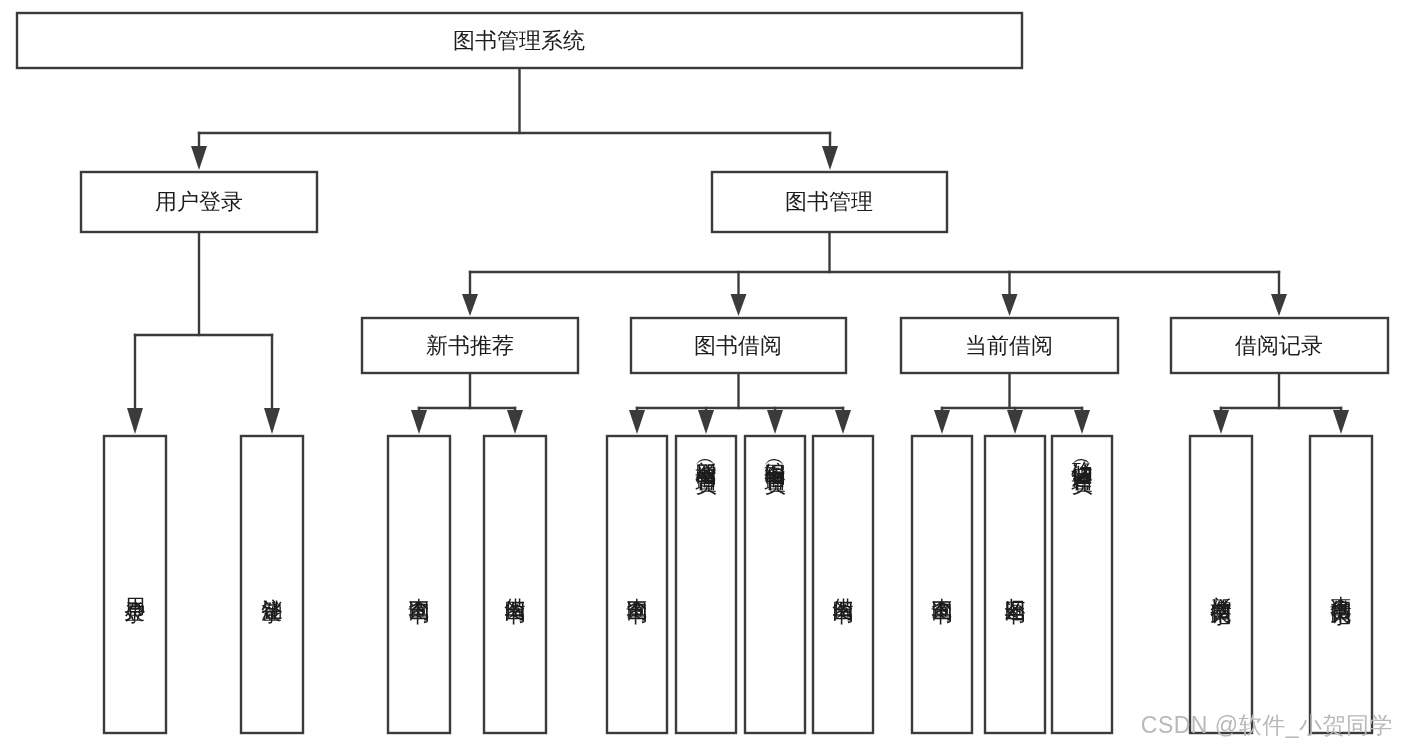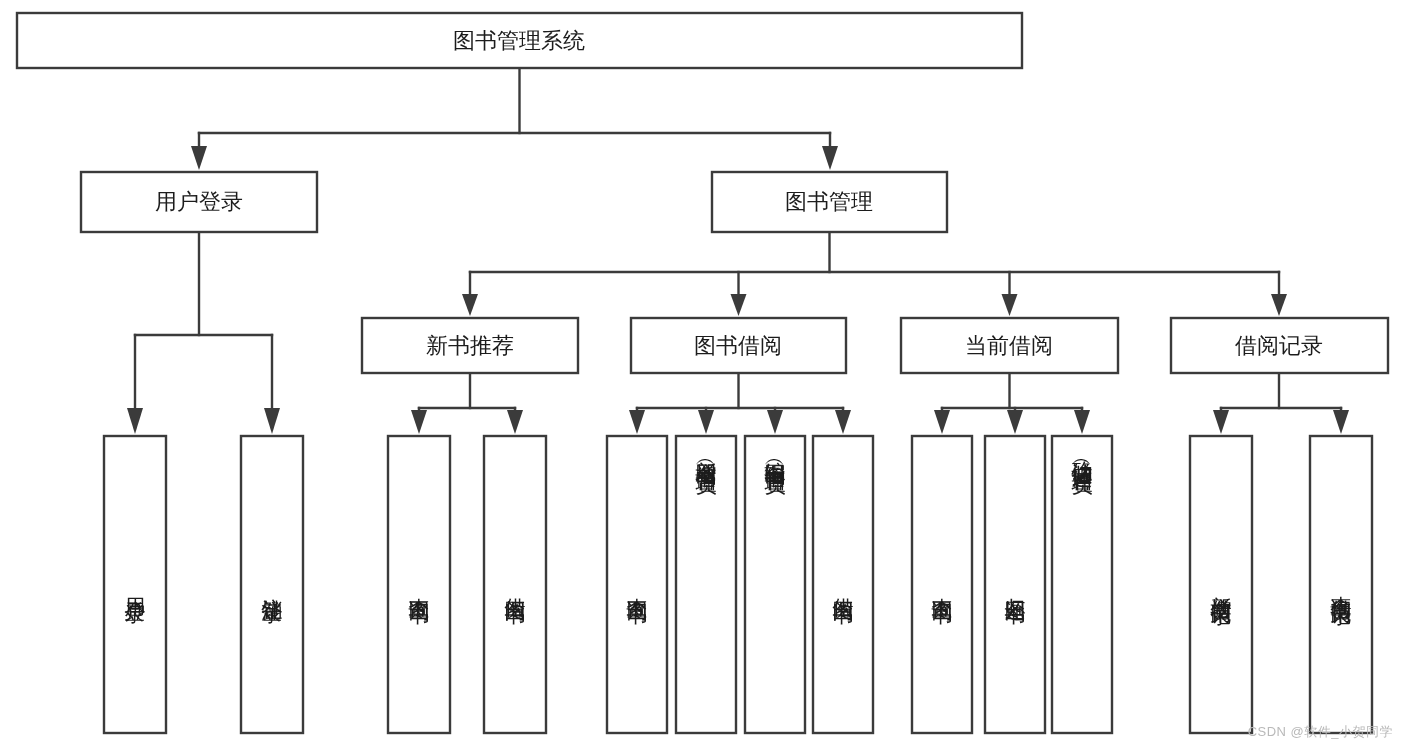--- a/index.html
+++ b/index.html
@@ -71,21 +71,21 @@
     letter-spacing: 2px;
     color: #1c1c1c;
     white-space: nowrap;
     text-align: center;
   }
   #watermark {
     position: absolute;
     right: 12px;
     bottom: 6px;
     font-family: "Liberation Sans", "DejaVu Sans", sans-serif;
-    font-size: 13px;
+    font-size: 23px;
     color: #b9b9b9;
     letter-spacing: 0.5px;
     white-space: nowrap;
   }
 </style>
 </head>
 <body>
 
 <div id="diagram-root">
 

